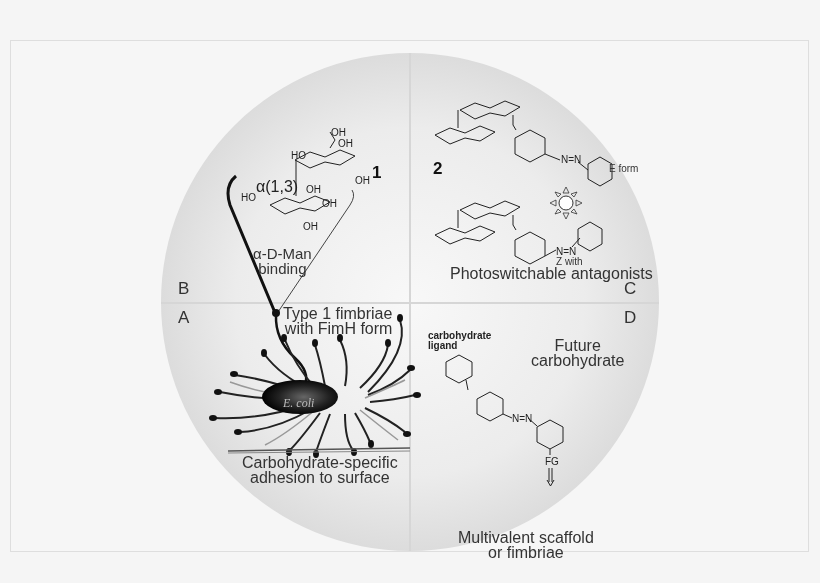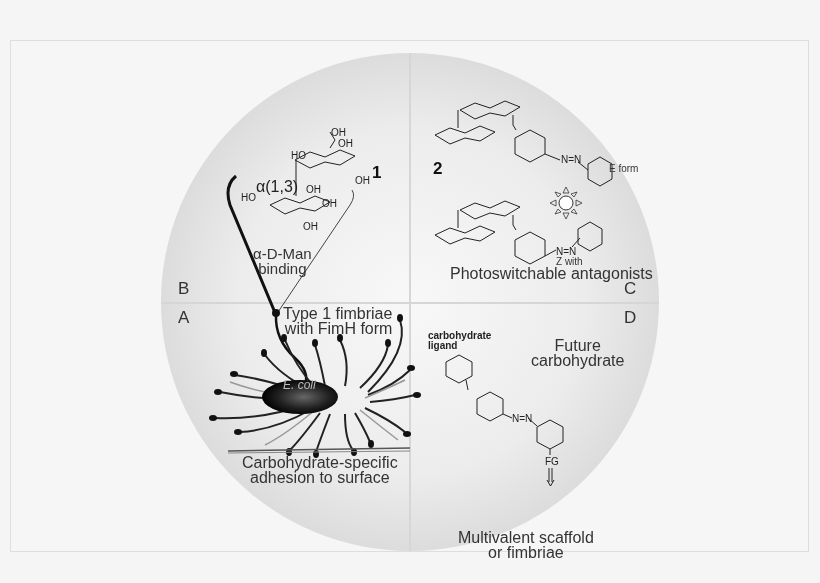--- a/index.html
+++ b/index.html
@@ -160,21 +160,21 @@
 <div class="small" style="left:303px;top:221px;">OH</div>
 <div class="lbl" style="left:253px;top:246px;font-size:15px;">
   <div>α-D-Man</div>
   <div>binding</div>
 </div>
 
 <div class="lbl" style="left:283px;top:306px;text-align:right;">
   <div>Type 1 fimbriae</div>
   <div>with FimH form</div>
 </div>
-<div class="ecoli" style="left:283px;top:378px;">E. coli</div>
+<div class="ecoli" style="left:283px;top:396px;font-family:Liberation Serif, serif;">E. coli</div>
 <div class="lbl" style="left:242px;top:455px;">
   <div>Carbohydrate-specific</div>
   <div>adhesion to surface</div>
 </div>
 
 <div class="cmpd" style="left:433px;top:159px;">2</div>
 <div class="form" style="left:568px;top:163px;padding-left:41px;">E form</div>
 <div class="form" style="left:556px;top:256px;">Z with</div>
 <div class="small" style="left:561px;top:154px;">N=N</div>
 <div class="small" style="left:556px;top:246px;">N=N</div>

